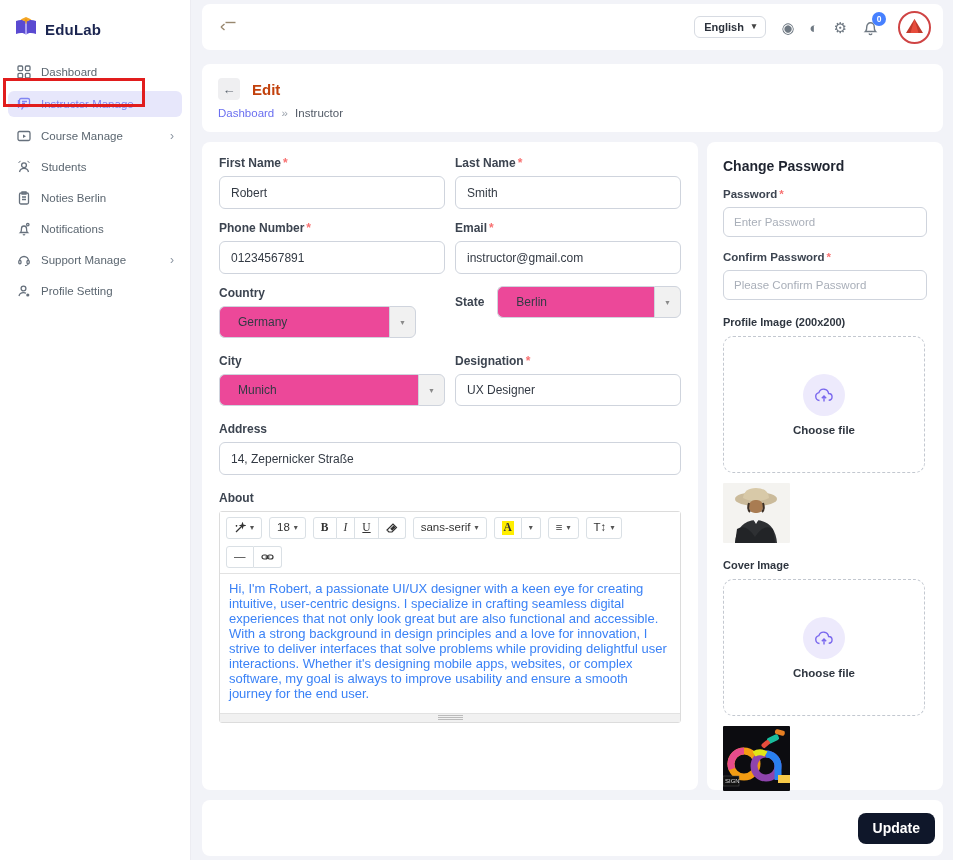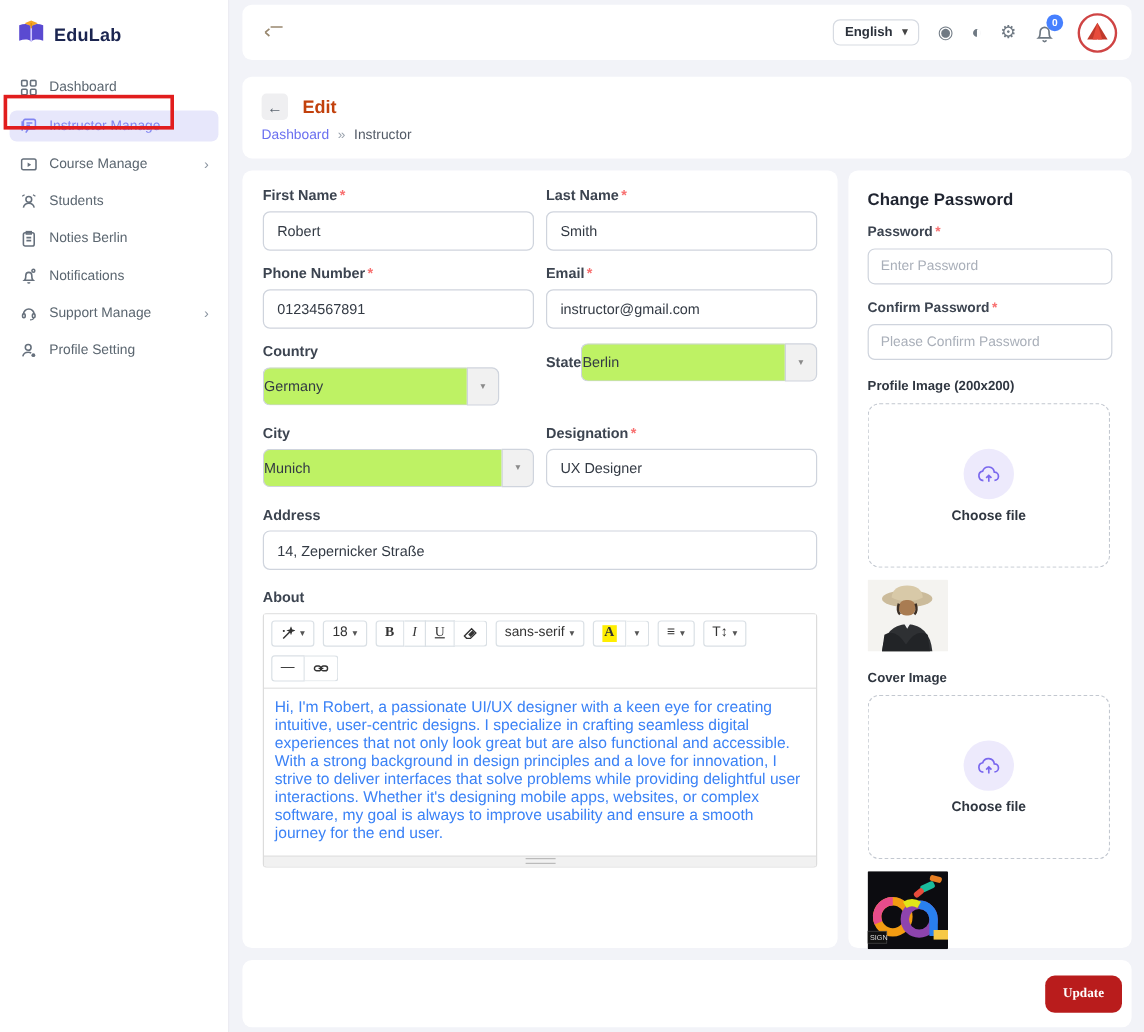--- a/index.html
+++ b/index.html
@@ -45,23 +45,23 @@
   .bottom-bar { left:202px; top:800px; width:741px; height:56px; display:flex; align-items:center; justify-content:flex-end; padding:0 8px; }
 
   
   .row2 { display:flex; gap:10px; margin-bottom:12px; }
   .col { flex:1; min-width:0; }
   .f-label { display:block; font-size:12px; font-weight:600; color:#3c4450; margin-bottom:6px; }
   .req { color:#f87171; margin-left:2px; }
   .t-input { width:100%; height:33px; border:1px solid #cfd4dd; border-radius:6px; padding:0 11px; font-size:12px; color:#333a44; font-family:inherit; outline:none; background:#fff; }
   .t-input::placeholder { color:#a9afb9; }
   .sel { display:flex; height:32px; }
-  .sel-value { flex:1; border:1px solid #cfd4dd; border-right:none; border-radius:6px 0 0 6px; display:flex; align-items:center; padding:0 0; font-size:12px; color:#333a44; background:#bef264; cursor:pointer; min-width:0; }
+  .sel-value { flex:1; border:1px solid #cfd4dd; border-right:none; border-radius:6px 0 0 6px; display:flex; align-items:center; padding:0 18px; font-size:12px; color:#333a44; background:#ec4899; cursor:pointer; min-width:0; }
   .sel-btn { width:27px; border:1px solid #cfd4dd; border-radius:0 6px 6px 0; background:#f1f1f1; color:#8a8a8a; font-size:7px; cursor:pointer; }
-  .inline-sel { display:flex; align-items:center; gap:0; }
+  .inline-sel { display:flex; align-items:center; gap:13px; }
   .inline-sel .f-label { margin-bottom:0; white-space:nowrap; }
 
   
   .note { border:1px solid #dcdcdc; border-radius:3px; margin-top:2px; }
   .note-toolbar { background:#fff; border-bottom:1px solid #e2e2e2; padding:5px 6px; display:flex; gap:7px; flex-wrap:wrap; }
   .btn-grp { display:flex; }
   .nbtn { background:#fff; border:1px solid #dae0e5; padding:3px 7px; font-size:11.5px; color:#333; cursor:pointer; display:flex; align-items:center; gap:4px; line-height:1.2; font-family:inherit; }
   .btn-grp .nbtn + .nbtn { border-left:none; }
   .btn-grp .nbtn:first-child { border-radius:3px 0 0 3px; }
   .btn-grp .nbtn:last-child { border-radius:0 3px 3px 0; }
@@ -80,21 +80,21 @@
   .fr-label { display:block; font-size:11.5px; font-weight:600; color:#3c4450; margin-bottom:7px; }
   .p-input { width:100%; height:30px; border:1px solid #cfd4dd; border-radius:6px; padding:0 10px; font-size:11.5px; font-family:inherit; outline:none; }
   .p-input::placeholder { color:#a9afb9; }
   .upl-label { font-size:11px; font-weight:700; color:#2f3640; margin:16px 0 8px 0; display:block; }
   .dash-box { width:202px; height:137px; border:1.5px dashed #c3c8d0; border-radius:10px; display:flex; flex-direction:column; align-items:center; justify-content:center; gap:8px; cursor:pointer; background:#fff; }
   .cloud-circle { width:42px; height:42px; border-radius:50%; background:#edeafc; display:flex; align-items:center; justify-content:center; }
   .choose-file { font-size:11.5px; font-weight:700; color:#2f3640; }
   .thumb { margin-top:10px; display:block; border-radius:1px; }
 
   
-  .update-btn { background:#b91c1c; color:#fff; border:none; border-radius:8px; height:31px; padding:0 15px; font-size:11px; font-weight:700; cursor:pointer; font-family:Liberation Serif, serif; }
+  .update-btn { background:#0f172a; color:#fff; border:none; border-radius:8px; height:31px; padding:0 15px; font-size:14px; font-weight:700; cursor:pointer; font-family:Liberation Sans, sans-serif; }
 </style>
 </head>
 <body>
 
 <aside class="sidebar">
   <div class="brand">
     <span class="ico">
       <svg width="24" height="22" viewBox="0 0 24 22">
           <path d="M2 5 C6 3.4 10 3.6 12 5.6 C14 3.6 18 3.4 22 5 L22 18 C18 16.4 14 16.6 12 18.6 C10 16.6 6 16.4 2 18 Z" fill="#5a4ad1"></path>
           <path d="M12 5.6 L12 18.6" stroke="#cfc7ff" stroke-width="1.4"></path>

